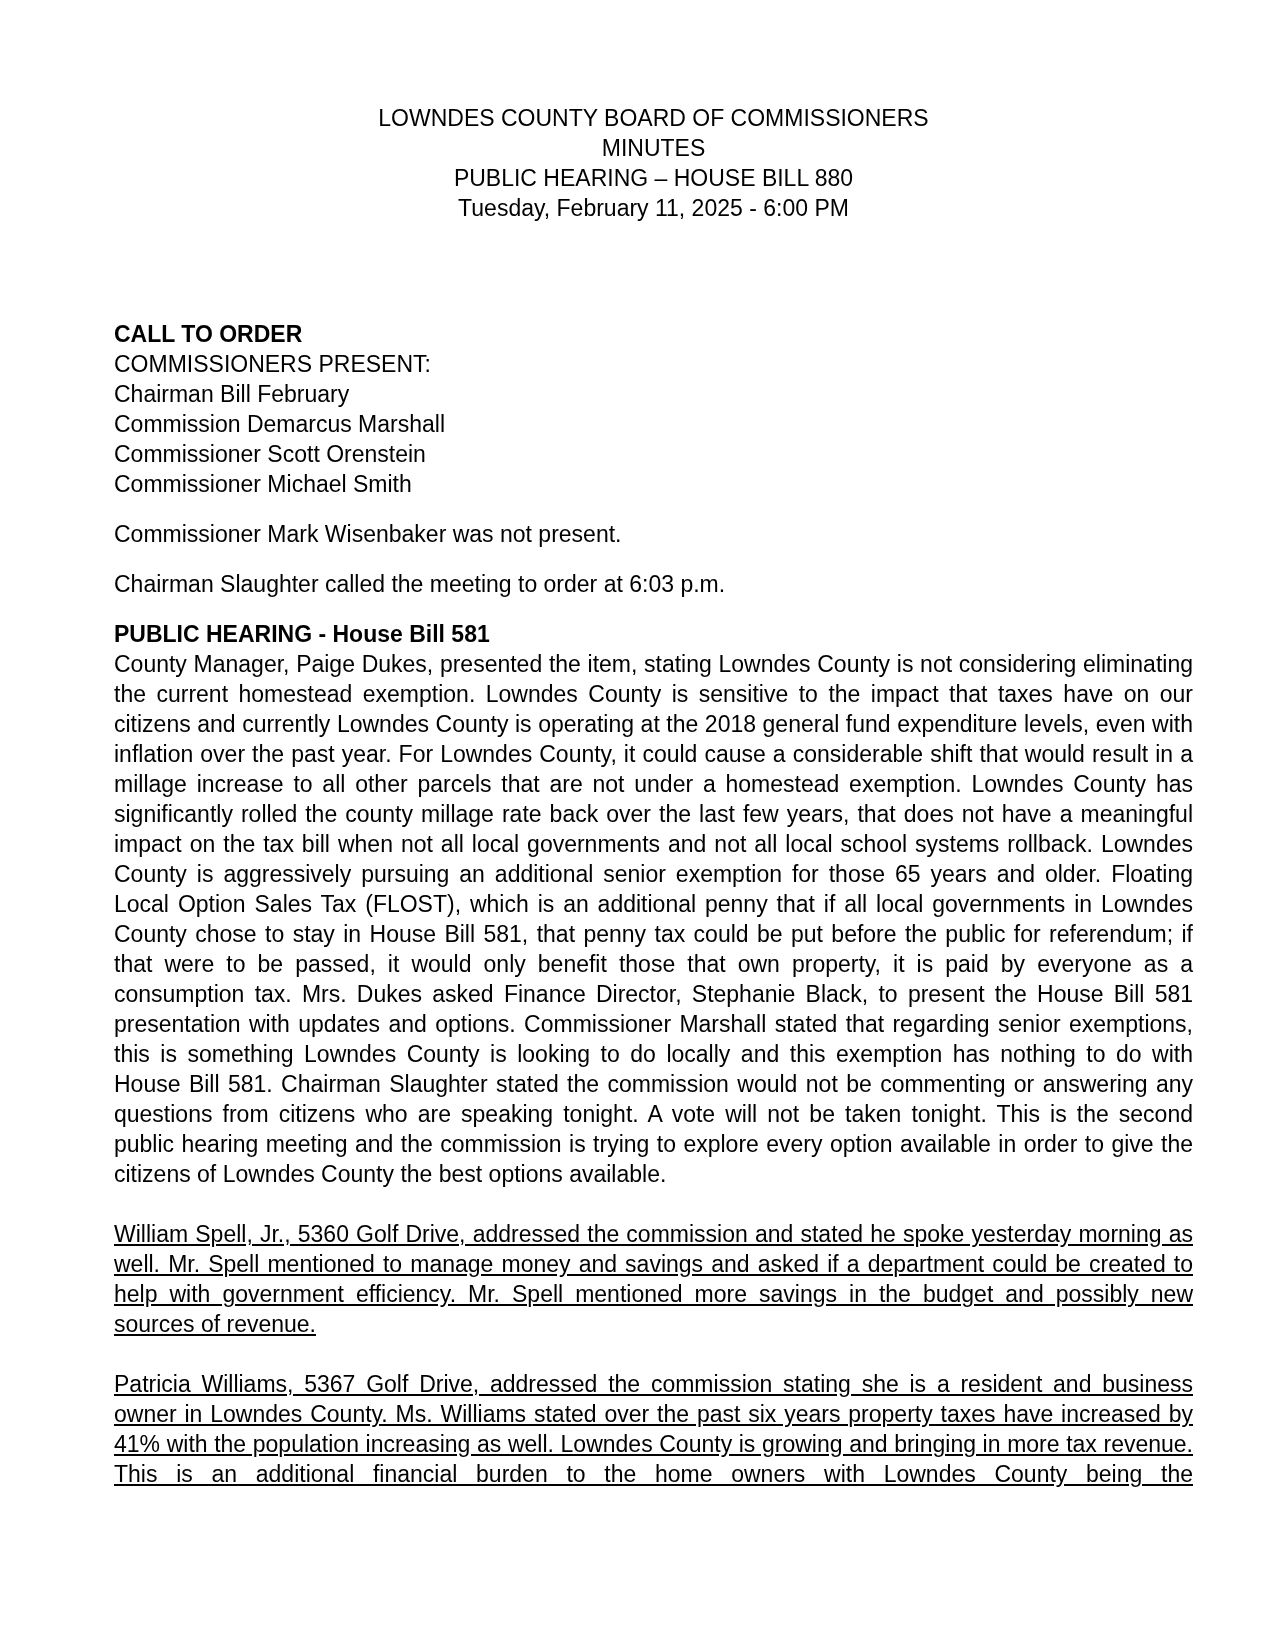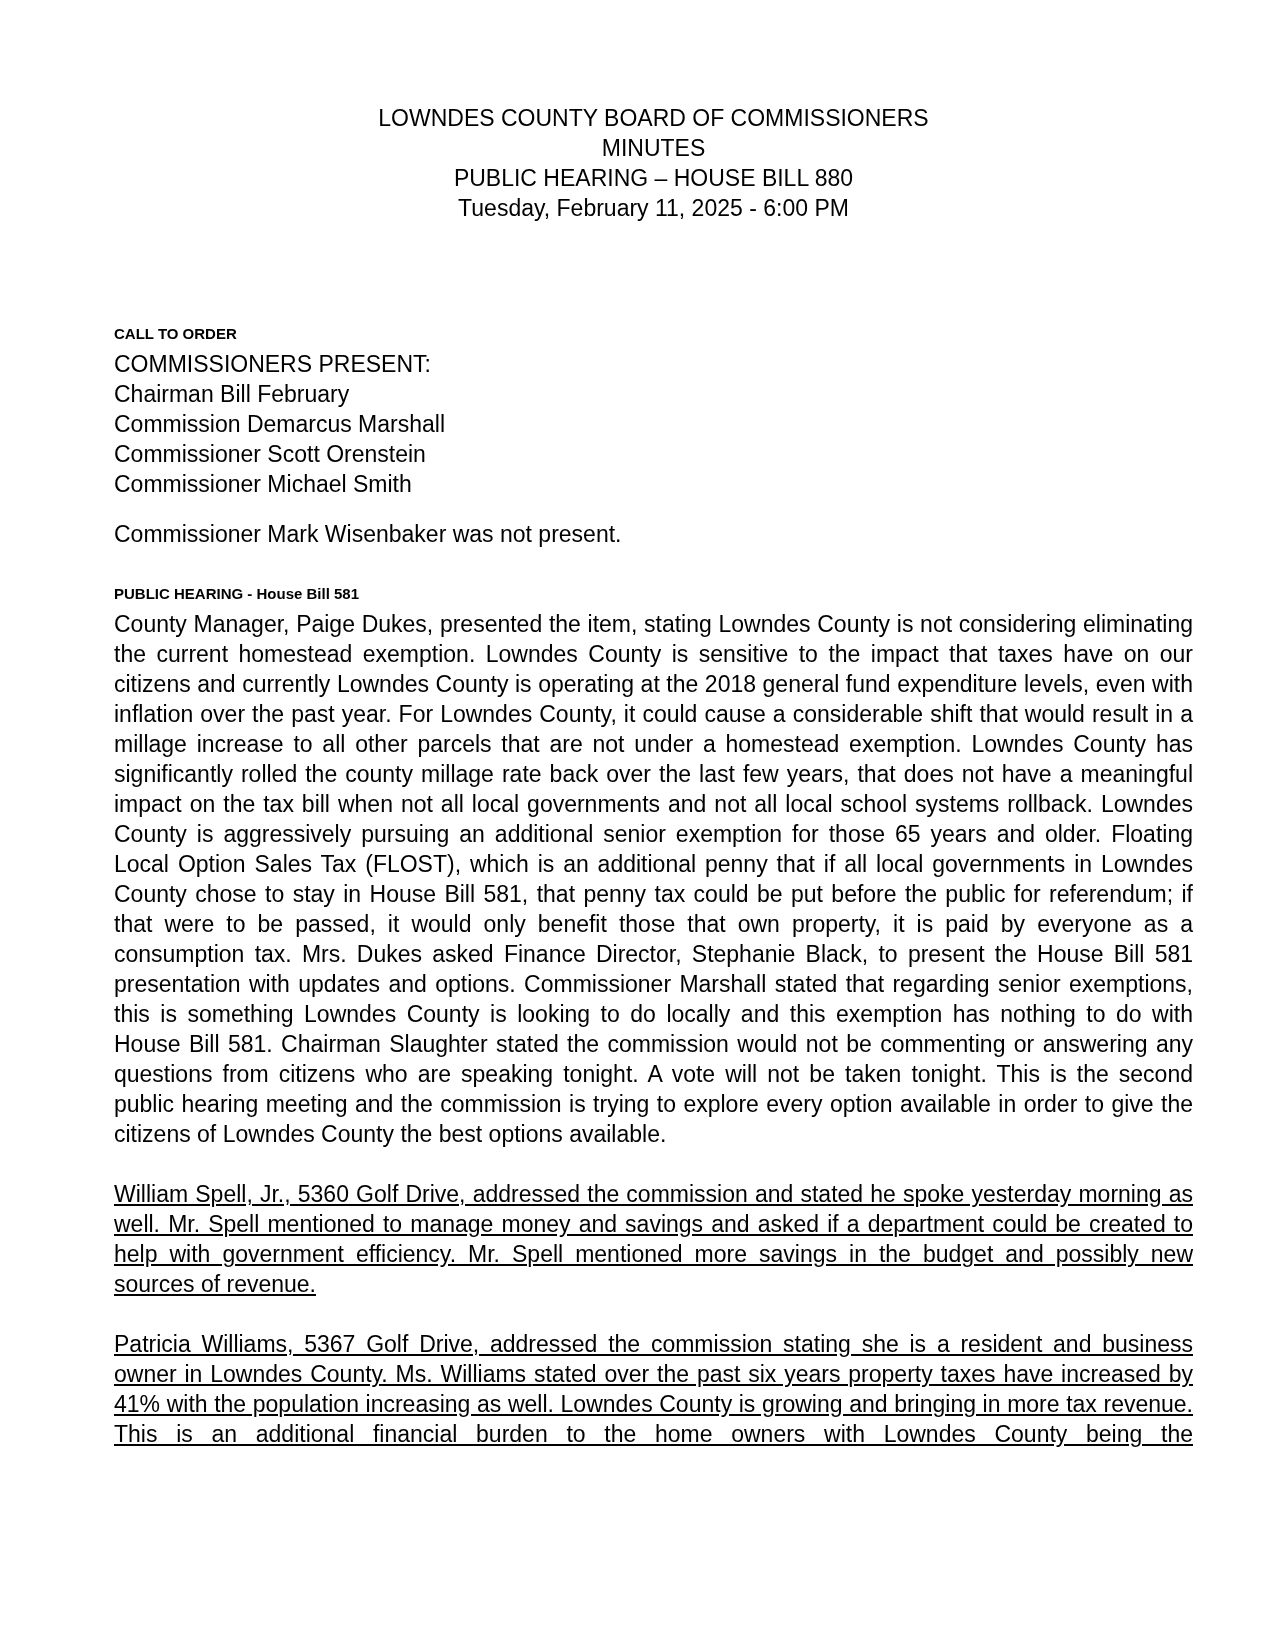--- a/index.html
+++ b/index.html
@@ -14,25 +14,25 @@
     font-size: 23px;
     line-height: 30px;
     padding: 103px 82px 0 114px;
     overflow: hidden;
   }
   .doc-header { text-align: center; }
   .header-line { white-space: nowrap; }
   .roster-section { margin-top: 96px; }
   .doc-heading {
     font-weight: bold;
-    font-size: 15px;
+    font-size: 23px;
     line-height: 30px;
   }
   .note { margin-top: 20px; }
-  .hearing-section { margin-top: 30px; }
+  .hearing-section { margin-top: 20px; }
   .body-paragraph {
     text-align: justify;
   }
   .body-paragraph + .body-paragraph { margin-top: 30px; text-decoration: underline; }
   
   .paragraphs .body-paragraph:last-child { text-align-last: justify; }
 </style>
 </head>
 <body>
 
@@ -53,20 +53,21 @@
 
     <div class="roster-line">Chairman Bill February</div>
         <div class="roster-line">Commission Demarcus Marshall</div>
         <div class="roster-line">Commissioner Scott Orenstein</div>
         <div class="roster-line">Commissioner Michael Smith</div>
       </div>
   </section>
 
   <p class="note">Commissioner Mark Wisenbaker was not present.</p>
 
+  <p class="note">Chairman Slaughter called the meeting to order at 6:03 p.m.</p>
 
   <section class="hearing-section">
     <div class="doc-heading">PUBLIC HEARING - House Bill 581</div>
     <div class="paragraphs">
 
     <p class="body-paragraph">County Manager, Paige Dukes, presented the item, stating Lowndes County is not considering eliminating the current homestead exemption. Lowndes County is sensitive to the impact that taxes have on our citizens and currently Lowndes County is operating at the 2018 general fund expenditure levels, even with inflation over the past year. For Lowndes County, it could cause a considerable shift that would result in a millage increase to all other parcels that are not under a homestead exemption. Lowndes County has significantly rolled the county millage rate back over the last few years, that does not have a meaningful impact on the tax bill when not all local governments and not all local school systems rollback. Lowndes County is aggressively pursuing an additional senior exemption for those 65 years and older. Floating Local Option Sales Tax (FLOST), which is an additional penny that if all local governments in Lowndes County chose to stay in House Bill 581, that penny tax could be put before the public for referendum; if that were to be passed, it would only benefit those that own property, it is paid by everyone as a consumption tax. Mrs. Dukes asked Finance Director, Stephanie Black, to present the House Bill 581 presentation with updates and options. Commissioner Marshall stated that regarding senior exemptions, this is something Lowndes County is looking to do locally and this exemption has nothing to do with House Bill 581. Chairman Slaughter stated the commission would not be commenting or answering any questions from citizens who are speaking tonight. A vote will not be taken tonight. This is the second public hearing meeting and the commission is trying to explore every option available in order to give the citizens of Lowndes County the best options available.</p>
         <p class="body-paragraph">William Spell, Jr., 5360 Golf Drive, addressed the commission and stated he spoke yesterday morning as well. Mr. Spell mentioned to manage money and savings and asked if a department could be created to help with government efficiency. Mr. Spell mentioned more savings in the budget and possibly new sources of revenue.</p>
         <p class="body-paragraph">Patricia Williams, 5367 Golf Drive, addressed the commission stating she is a resident and business owner in Lowndes County. Ms. Williams stated over the past six years property taxes have increased by 41% with the population increasing as well. Lowndes County is growing and bringing in more tax revenue. This is an additional financial burden to the home owners with Lowndes County being the</p>
       </div>
   </section>

